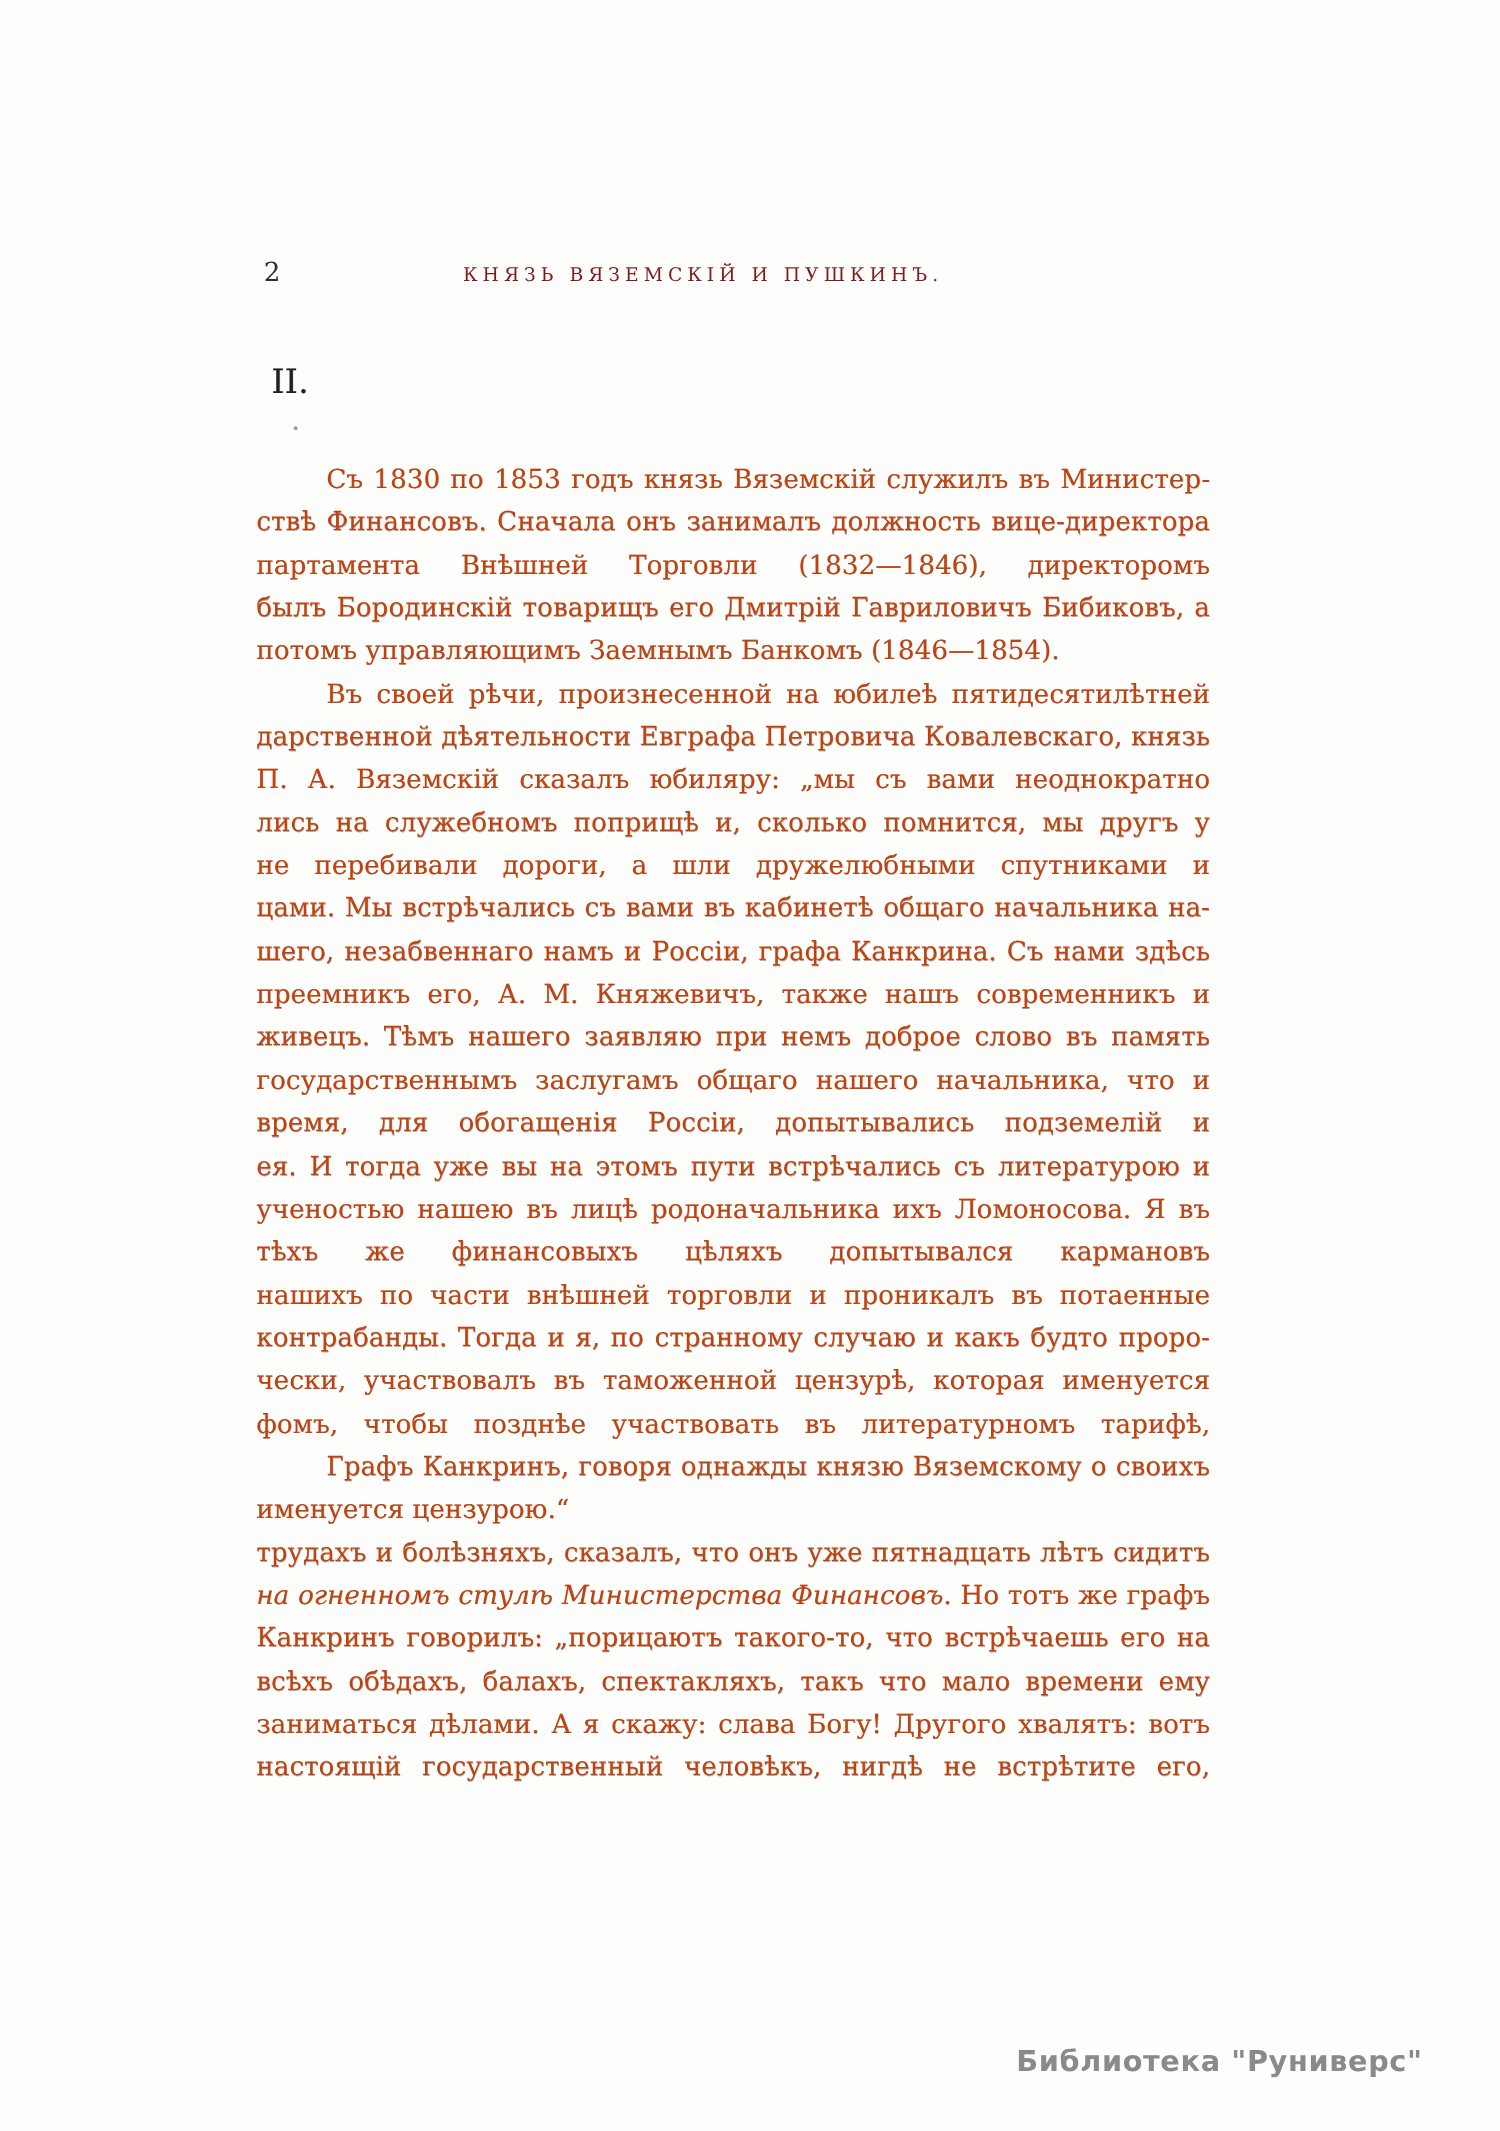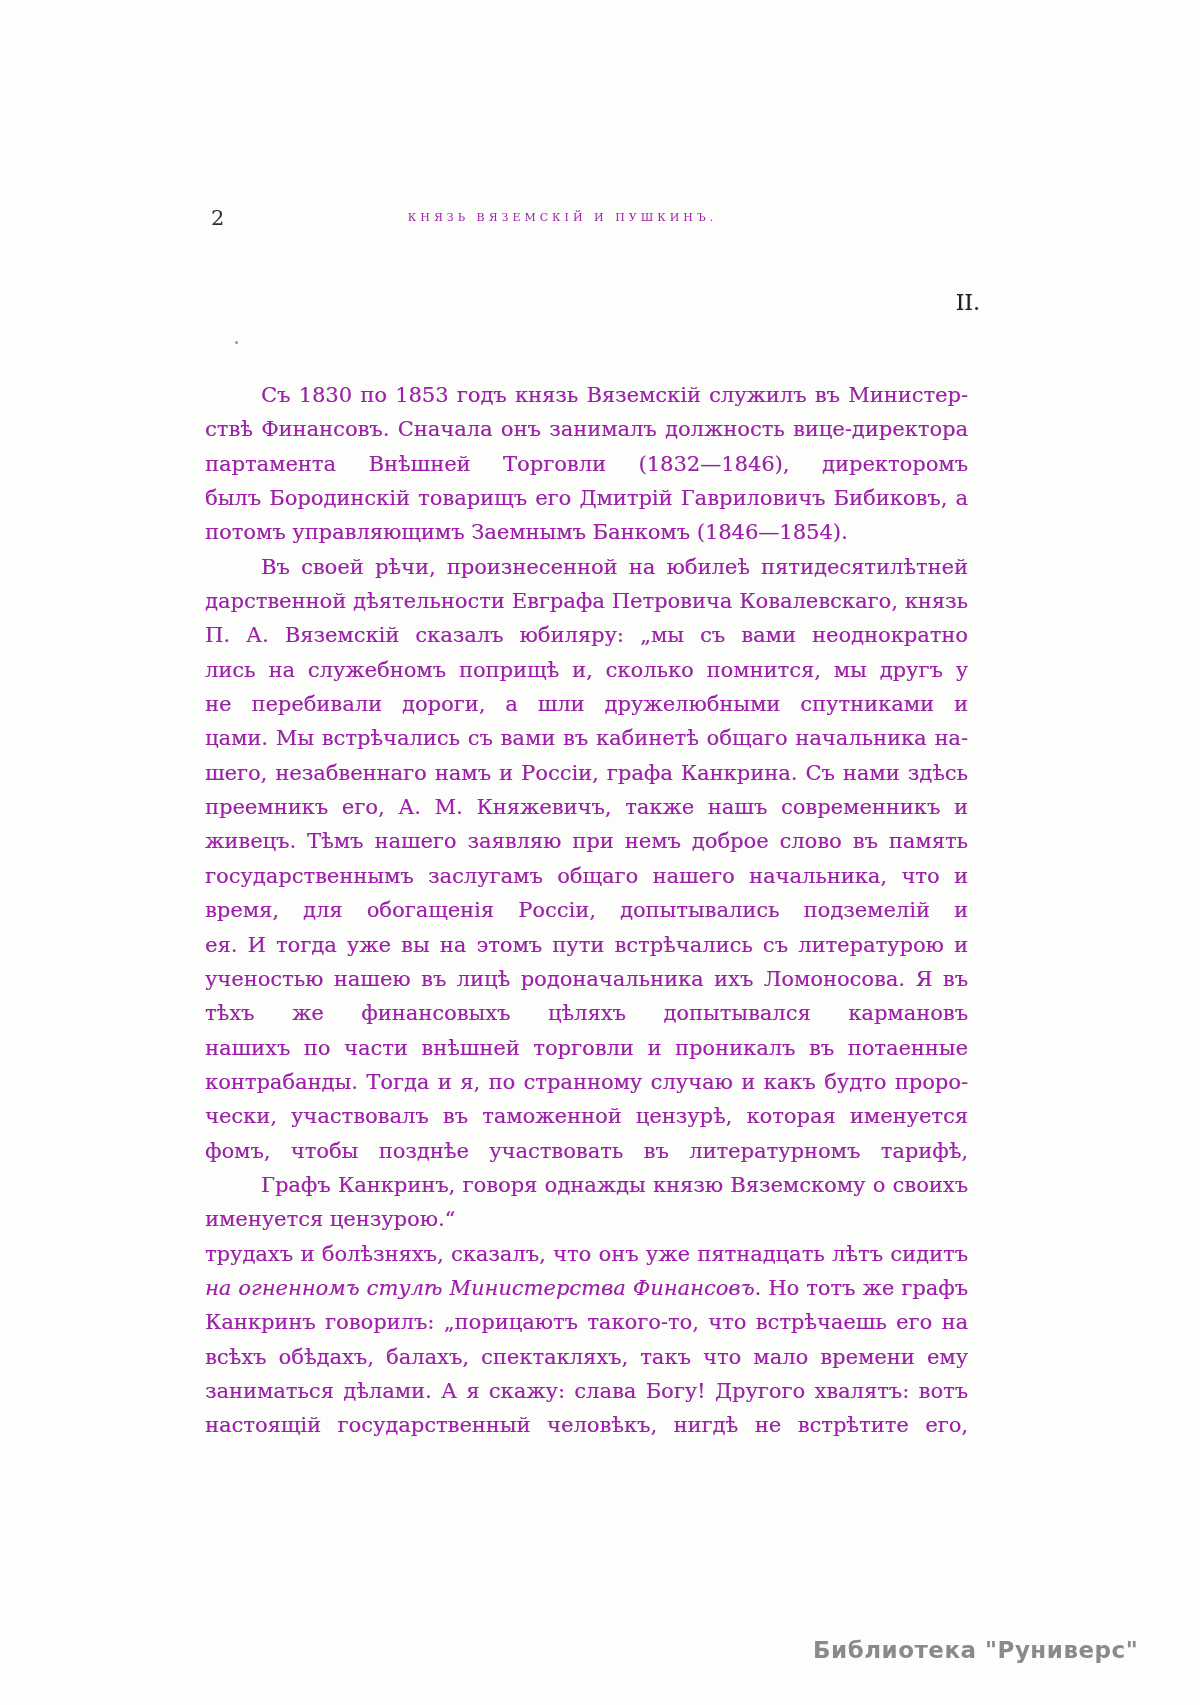--- a/index.html
+++ b/index.html
@@ -10,32 +10,32 @@
     overflow: hidden;
     font-family: "DejaVu Serif", serif;
   }
   .page-number {
     position: absolute; left: 211px; top: 206px;
     font-size: 21px; color: #2f2f2f;
   }
   .running-head {
     position: absolute; left: 205px; top: 211px; width: 763px;
     text-align: center; transform: translateX(-24px);
-    font-size: 11px; letter-spacing: 4px;
-    color: #a21caf;
+    font-size: 15px; letter-spacing: 4px;
+    color: #7f1d1d;
   }
   .section-heading {
     position: absolute; left: 205px; top: 290px; width: 763px;
-    text-align: right; transform: translateX(12px);
-    font-size: 22px; color: #1f1f1f;
+    text-align: left; transform: translateX(12px);
+    font-size: 27px; color: #1f1f1f;
     text-shadow: 0.4px 0.4px 0 rgba(25,25,25,0.35);
   }
   .textblock {
-    position: absolute; left: 205px; top: 378px; width: 763px;
-    font-size: 21px; color: #a21caf;
+    position: absolute; left: 205px; top: 366px; width: 763px;
+    font-size: 21px; color: #c2410c;
     text-shadow: 0.4px 0.4px 0 rgba(25,25,25,0.35);
   }
   .line {
     line-height: 34.35px; height: 34.35px;
     text-align: justify;
     text-align-last: justify;
     overflow: hidden;
   }
   .line.first { text-indent: 56px; }
   .line.lastline.flushleft { text-align-last: left; }

